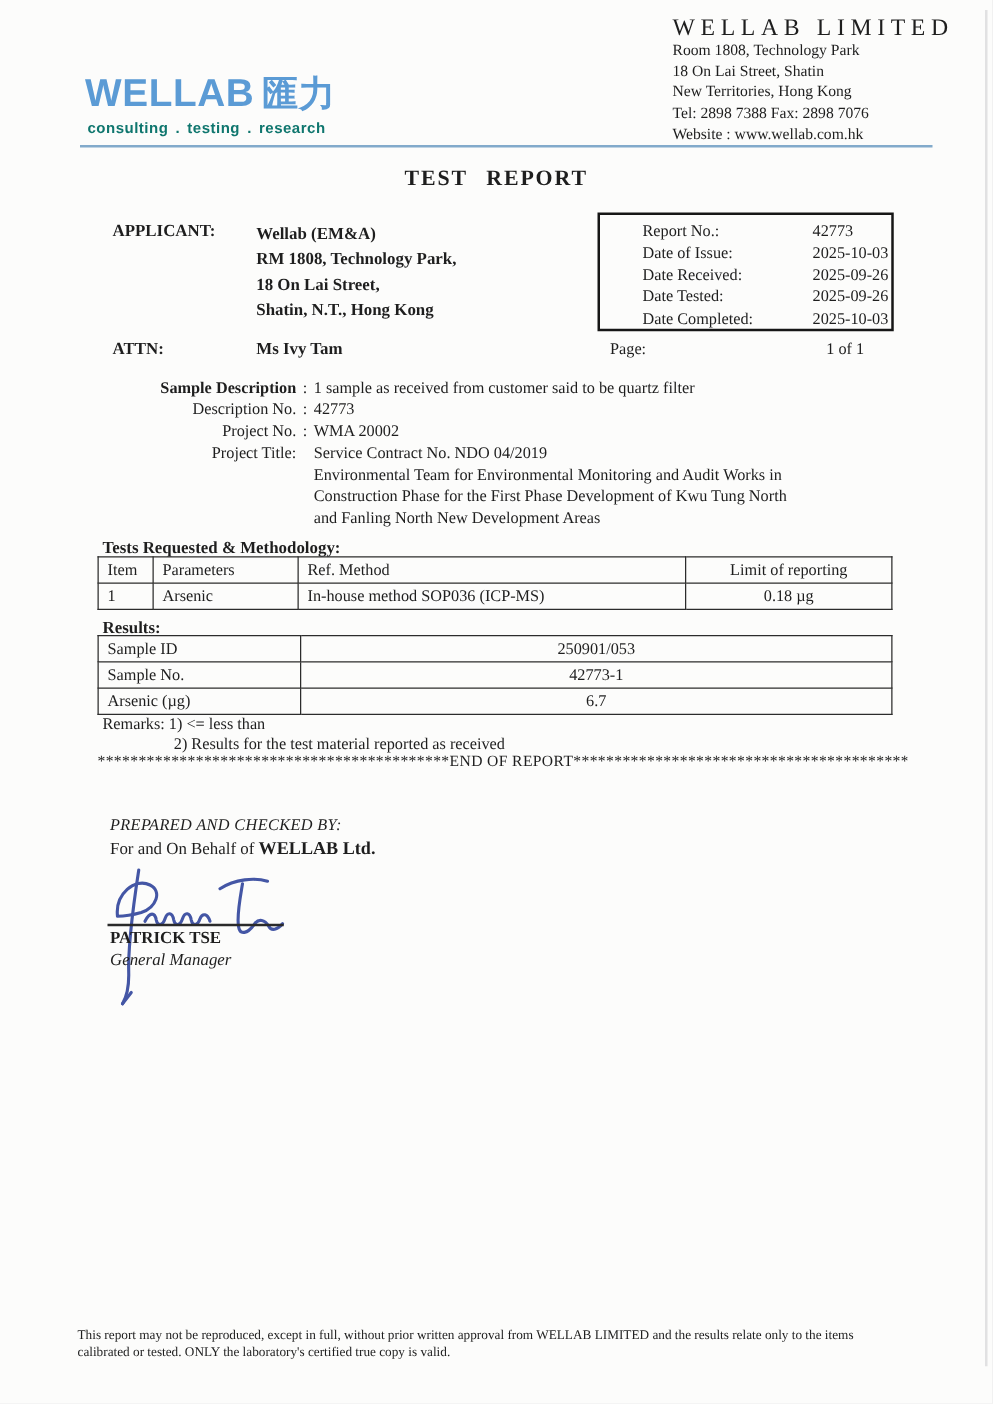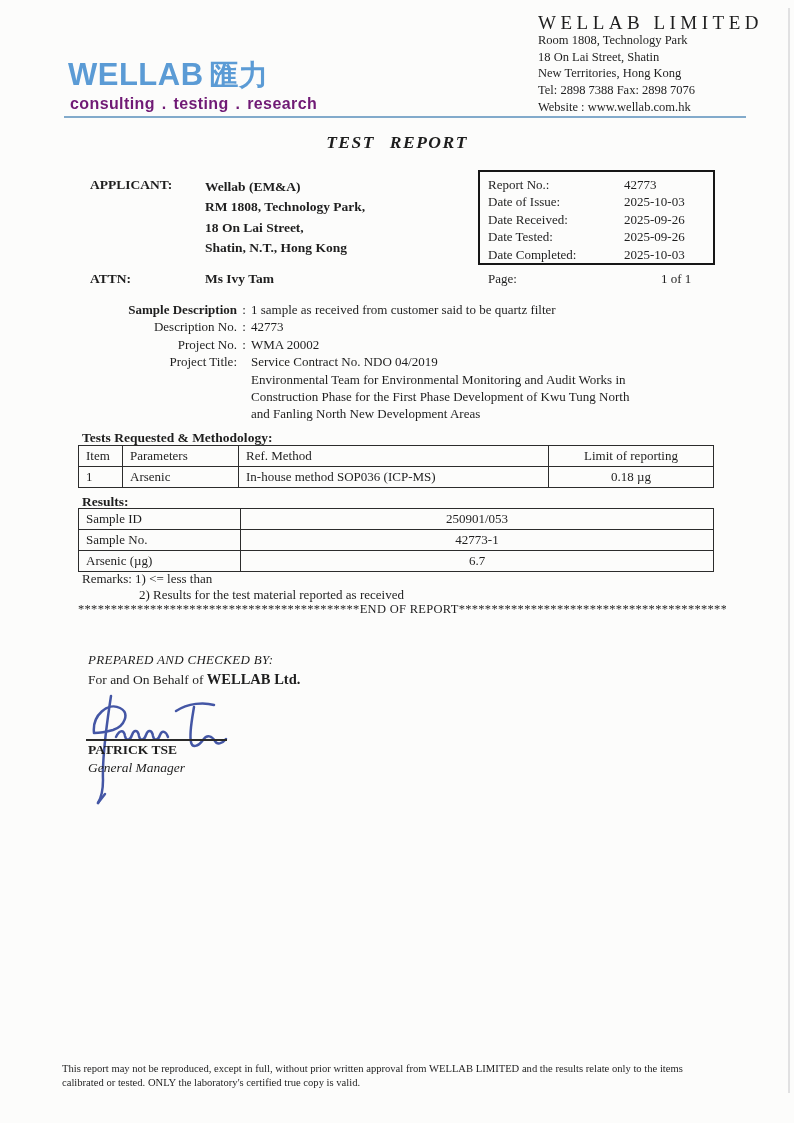--- a/index.html
+++ b/index.html
@@ -8,37 +8,37 @@
     background:#fcfcfb;overflow:hidden;
     font-family:"Liberation Serif", serif;color:#1e1e1e;
   }
   
   .scan-line{position:absolute;left:788px;top:8px;width:2px;height:1085px;background:#d5d5d7;opacity:.7;}
   
   .brand{position:absolute;left:68px;top:56px;font-family:"Liberation Sans",sans-serif;
          font-weight:bold;color:#5b9bd5;font-size:31px;letter-spacing:.5px;white-space:nowrap;}
   .brand .cjk{font-size:29px;margin-left:6px;}
   .tagline{position:absolute;left:70px;top:95px;font-family:"Liberation Sans",sans-serif;
-           font-weight:bold;color:#701a75;font-size:16px;letter-spacing:.4px;word-spacing:2px;}
+           font-weight:bold;color:#0f766e;font-size:12px;letter-spacing:.4px;word-spacing:2px;}
   .blue-rule{position:absolute;left:64px;top:116px;width:682px;height:2px;background:#82aacb;}
   .company-info{position:absolute;left:538px;top:15px;font-size:12.5px;line-height:16.8px;white-space:nowrap;}
   .co-name{letter-spacing:4.5px;font-size:19px;}
   
   .report-title{position:absolute;left:0;top:132px;width:794px;text-align:center;
-                font-size:17.5px;font-weight:bold;letter-spacing:1.5px;word-spacing:9px;font-style:italic;}
+                font-size:17.5px;font-weight:bold;letter-spacing:1.5px;word-spacing:9px;}
   
   .lbl-bold{font-weight:bold;font-size:13.5px;}
   .applicant-label{position:absolute;left:90px;top:177px;}
   .applicant-lines{position:absolute;left:205px;top:177px;font-weight:bold;font-size:13.5px;line-height:20.4px;}
   .attn-label{position:absolute;left:90px;top:271px;}
   .attn-value{position:absolute;left:205px;top:271px;font-weight:bold;font-size:13.5px;}
   
   .report-box{position:absolute;left:478px;top:170px;width:237px;height:95px;
               border:2px solid #161616;box-sizing:border-box;padding:4px 0 0 8px;font-size:13px;line-height:17.4px;}
-  .rb-row{white-space:nowrap;}
+  .rb-row{white-space:nowrap;margin-left:26px;}
   .rb-label{display:inline-block;width:136px;}
   .page-label{position:absolute;left:488px;top:271px;font-size:13px;}
   .page-value{position:absolute;left:621px;top:271px;font-size:13px;margin-left:40px;}
   
   .sample-info{position:absolute;left:80px;top:301px;width:648px;display:grid;
                grid-template-columns:157px 14px 1fr;font-size:13px;line-height:17.4px;}
   .si-label{text-align:right;}
   .si-sep{text-align:center;}
   .si-bold{font-weight:bold;}
   

